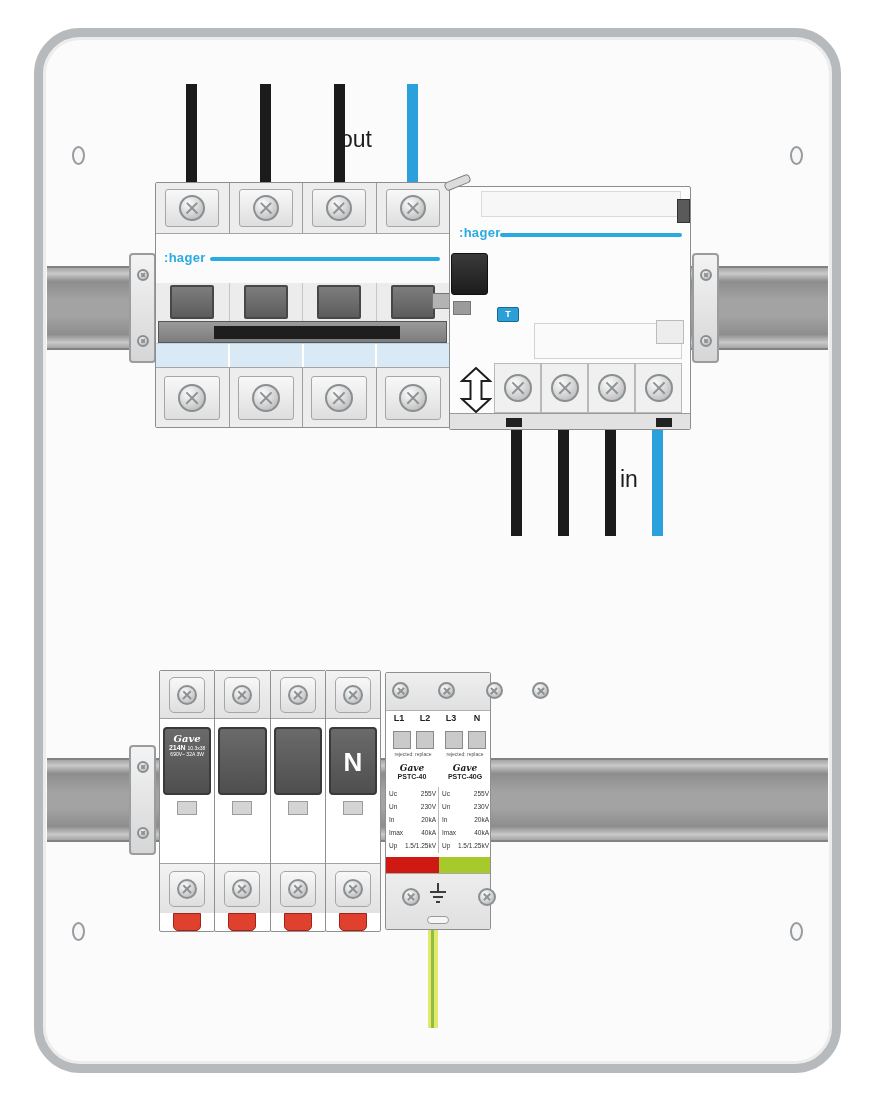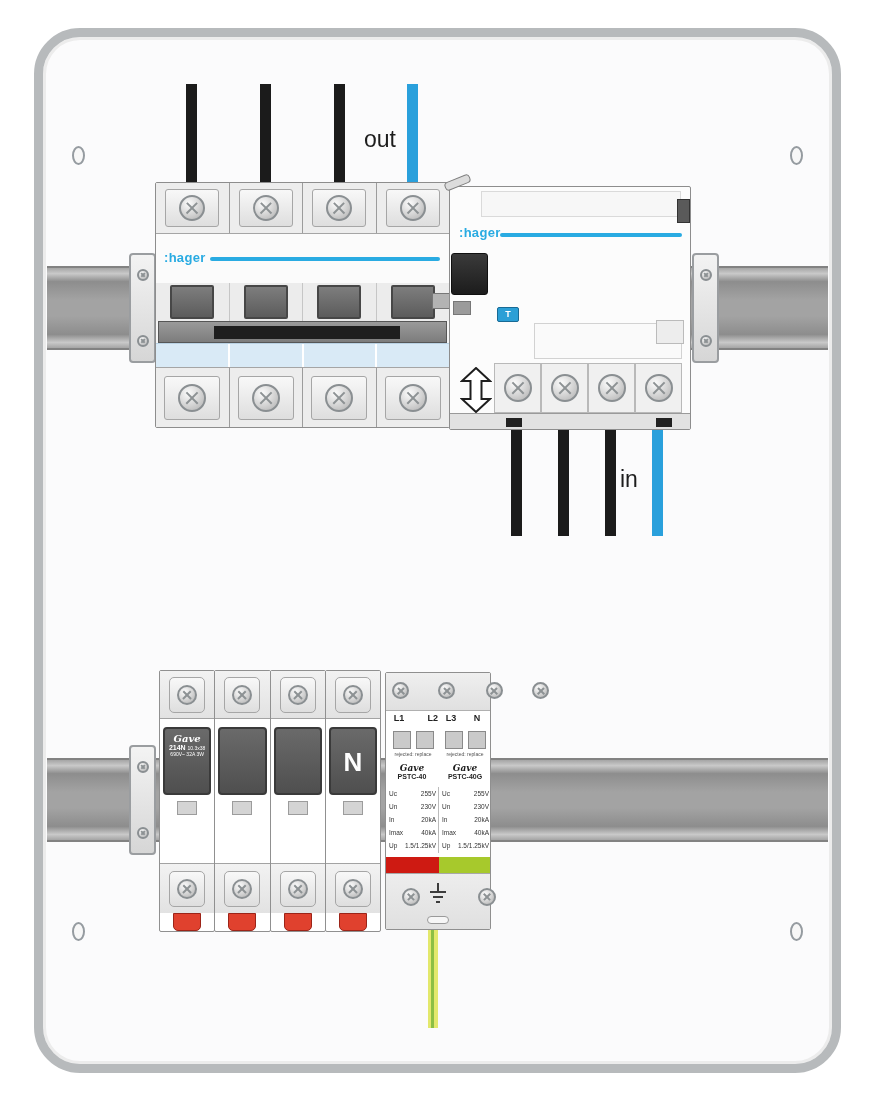--- a/index.html
+++ b/index.html
@@ -63,21 +63,21 @@
     </div>
   <div class="a bracket" style="left:129px;top:745px">
       <span class="screw" style="width:12px;height:12px"></span>
       <span class="screw" style="width:12px;height:12px"></span>
     </div>
 
   <div class="a wire wire-black" style="left:186px;top:84px;height:104px"></div>
   <div class="a wire wire-black" style="left:260px;top:84px;height:104px"></div>
   <div class="a wire wire-black" style="left:334px;top:84px;height:104px"></div>
   <div class="a wire wire-blue" style="left:407px;top:84px;height:104px"></div>
-  <div class="a biglabel" style="left:364px;top:126px">out</div>
+  <div class="a biglabel" style="left:340px;top:126px">out</div>
 
   <div class="a wire wire-black" style="left:511px;top:424px;height:112px"></div>
   <div class="a wire wire-black" style="left:558px;top:424px;height:112px"></div>
   <div class="a wire wire-black" style="left:605px;top:424px;height:112px"></div>
   <div class="a wire wire-blue" style="left:652px;top:424px;height:112px"></div>
   <div class="a biglabel" style="left:620px;top:466px">in</div>
 
   <div class="a wire wire-earth" style="left:428px;top:926px;height:102px;width:10px"></div>
 
   <div class="a mcb">
@@ -264,21 +264,21 @@
 
   <div class="a" style="left:385px;top:672px;width:106px;height:258px;border:1px solid #8f8f8f;background:#fff;border-radius:2px">
     <div class="a" style="left:0;top:0;width:104px;height:38px;background:linear-gradient(#efefef,#e0e0e0);border-bottom:1px solid #b0b0b0">
       <span class="screw a" style="left:6px;top:9px;width:17px;height:17px"></span>
       <span class="screw a" style="left:31px;top:9px;width:17px;height:17px"></span>
       <span class="screw a" style="left:57px;top:9px;width:17px;height:17px"></span>
       <span class="screw a" style="left:82px;top:9px;width:17px;height:17px"></span>
     </div>
     <div class="a row" style="left:0;top:40px;width:104px;height:12px;font-size:9px;font-weight:bold">
       <span class="cell" style="text-align:center">L1</span>
-      <span class="cell" style="text-align:right">L2</span>
+      <span class="cell" style="text-align:center">L2</span>
       <span class="cell" style="text-align:center">L3</span>
       <span class="cell" style="text-align:center">N</span>
     </div>
     <div class="a" style="left:4px;top:58px;width:46px">
       <div class="row" style="gap:5px;justify-content:center">
           <span class="statusbox" style="flex:none"></span>
           <span class="statusbox" style="flex:none"></span>
         </div>
       <div class="statustxt">rejected: replace</div>
     </div>

